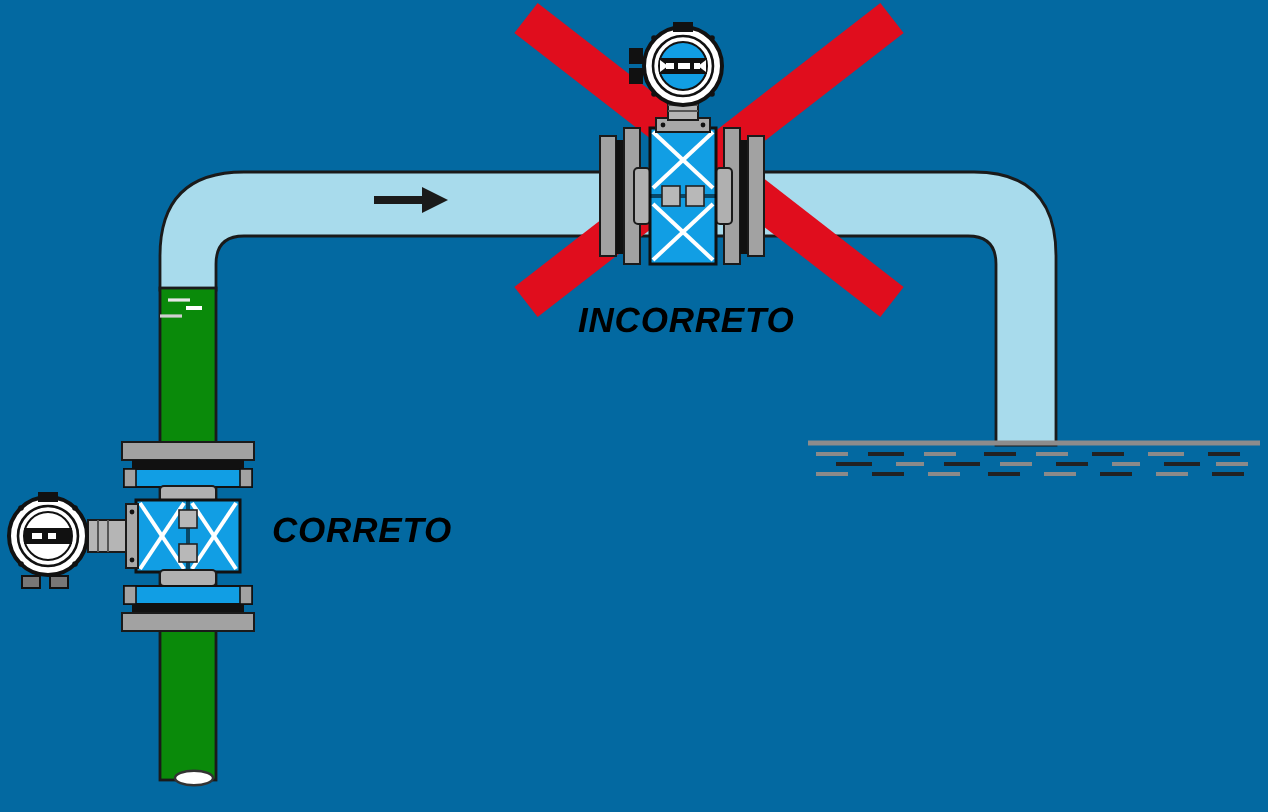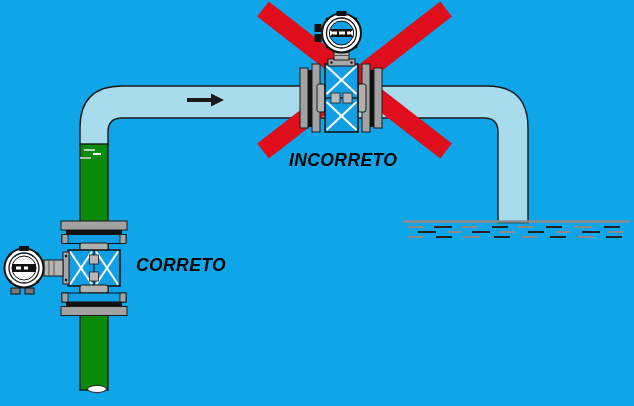--- a/index.html
+++ b/index.html
@@ -1,16 +1,16 @@
 <!DOCTYPE html>
 <html><head>
 <meta charset="utf-8">
 <style>
   html,body{margin:0;padding:0;background:#ffffff;}
-  .stage{position:relative;width:634px;height:406px;background:#0ea5e9;overflow:hidden;
+  .stage{position:relative;width:634px;height:406px;background:#0369a1;overflow:hidden;
          font-family:"Liberation Sans",sans-serif;}
   .stage svg{display:block;width:634px;height:406px;}
   .label{font-family:"Liberation Sans",sans-serif;font-weight:bold;font-style:italic;
          font-size:17.5px;fill:#000000;letter-spacing:.4px;}
 </style>
 </head>
 <body>
 
 <div class="stage">
 <svg viewBox="0 0 634 406" xmlns="http://www.w3.org/2000/svg">

